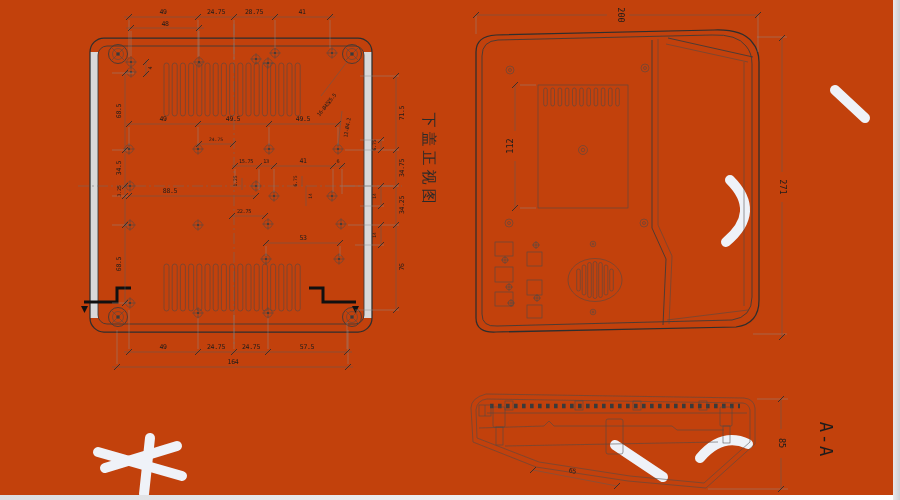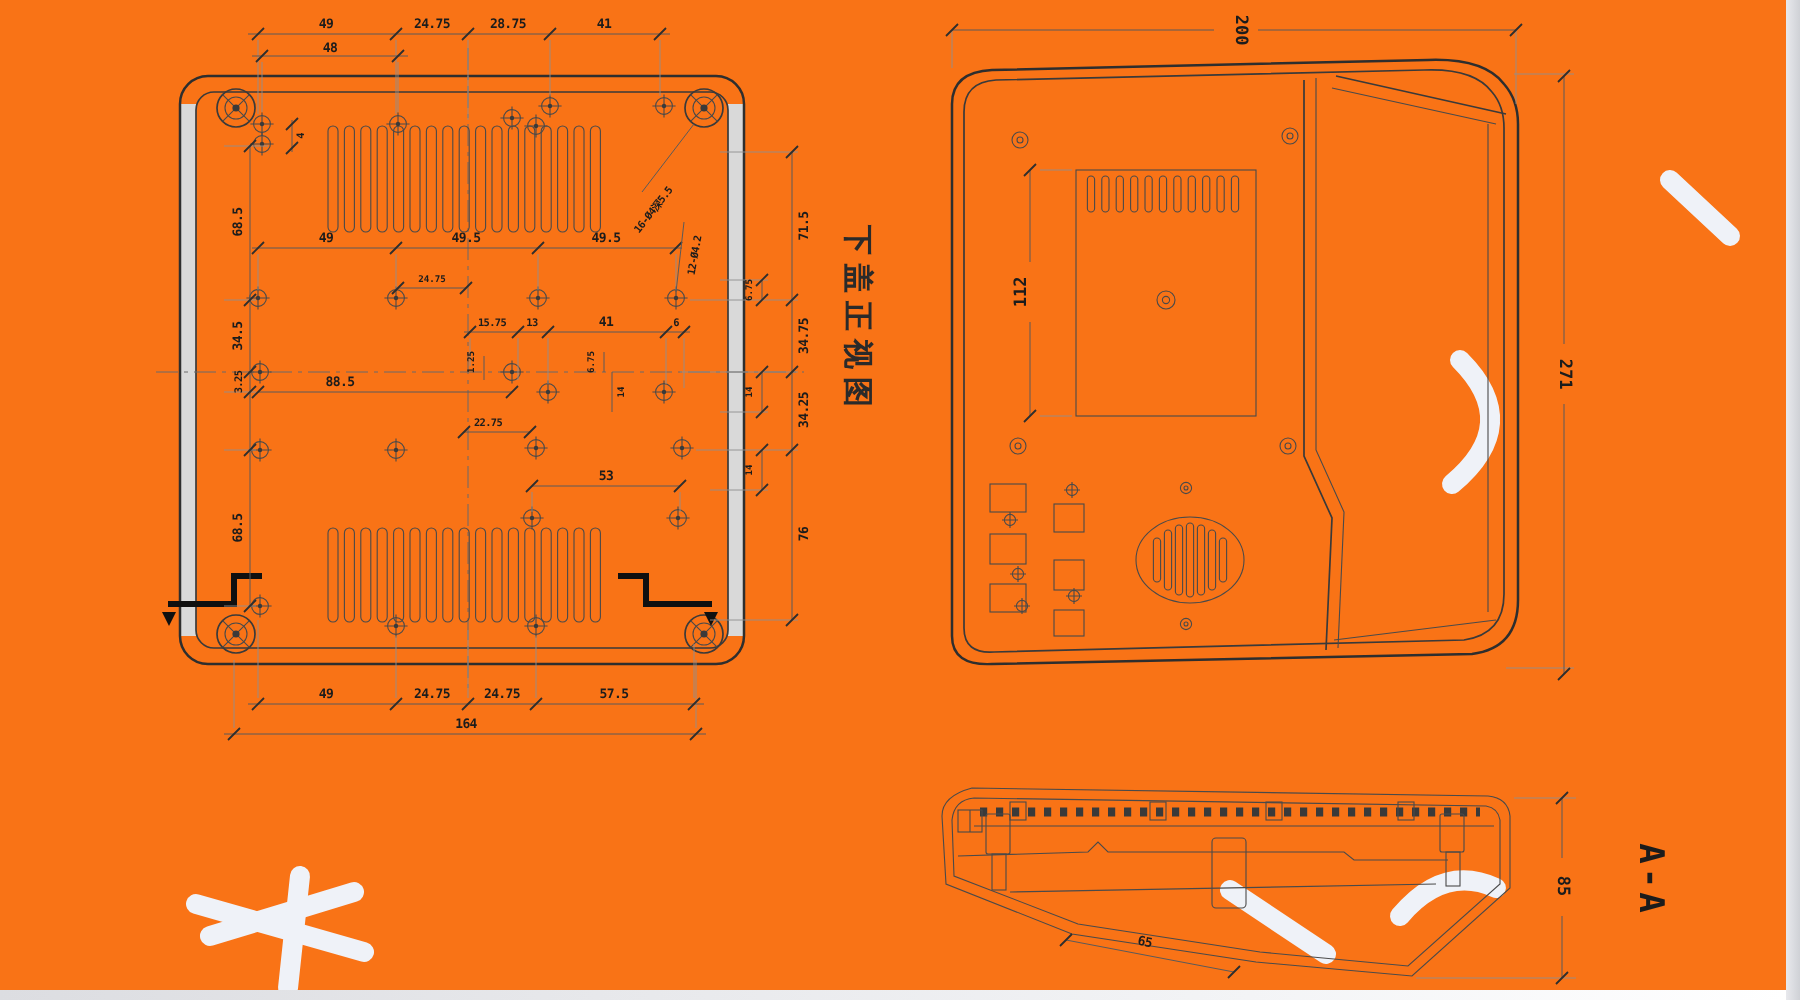--- a/index.html
+++ b/index.html
@@ -1,17 +1,17 @@
 <!DOCTYPE html>
 <html><head>
 <meta charset="utf-8">
 <style>
   html,body{margin:0;padding:0;background:#ffffff;}
-  .canvas{position:relative;width:900px;height:500px;background:#f97316;overflow:hidden;
-          font-family:"Liberation Sans",sans-serif;font-weight:bold;}
+  .canvas{position:relative;width:900px;height:500px;background:#c2410c;overflow:hidden;
+          font-family:"Liberation Sans",sans-serif;}
   svg{position:absolute;left:0;top:0;}
   .right-bar{position:absolute;right:0;top:0;width:7px;height:500px;
              background:linear-gradient(to right,#e8e9ed,#cfd1d6);}
   .bottom-bar{position:absolute;left:0;bottom:0;width:893px;height:5px;
               background:linear-gradient(to right,#dcdde1,#f3f4f6 70%,#ffffff);}
   
   .ol  {stroke:#2e2e2e;stroke-width:1.25;fill:none;}
   .ol2 {stroke:#3a3a3a;stroke-width:0.85;fill:none;}
   .thin{stroke:#4a4a4a;stroke-width:0.55;fill:none;}
   .dim {stroke:#5a5a5a;stroke-width:0.5;fill:none;}

